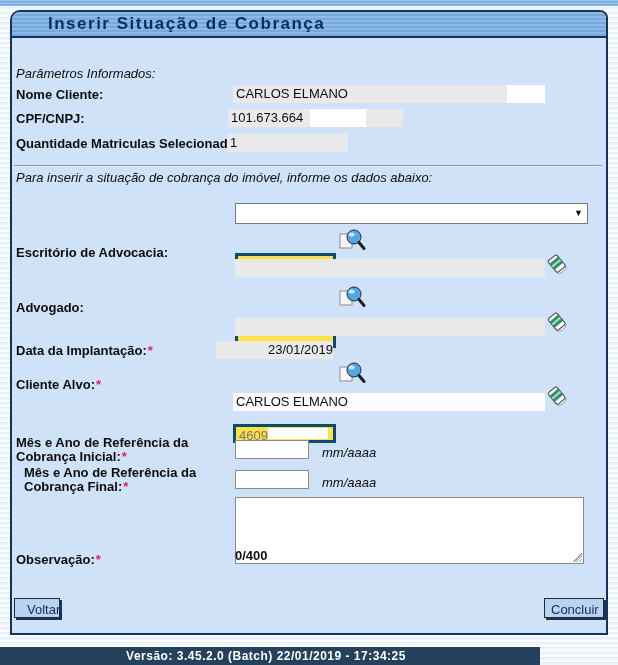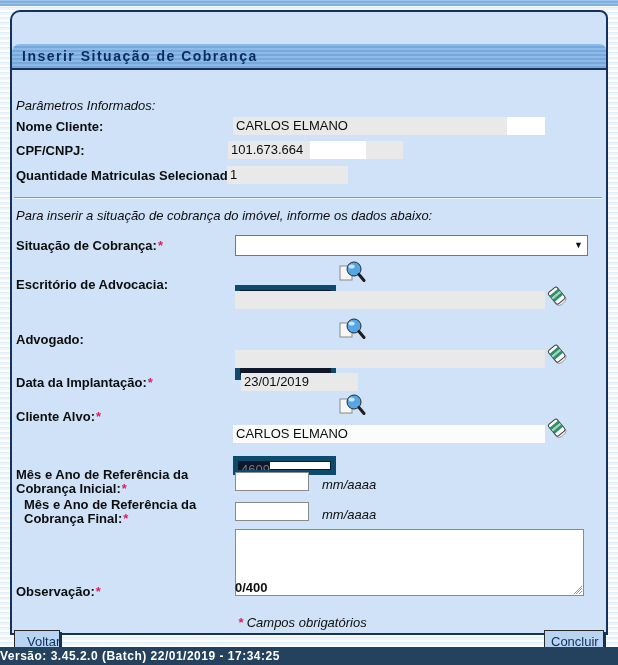--- a/index.html
+++ b/index.html
@@ -14,35 +14,35 @@
   }
   .panel{
     position:absolute;left:10px;top:10px;width:594px;height:621px;
     border:2px solid #16325c;border-radius:10px 8px 0 0;
     background:#cfe2f7;
   }
   .titlebar{
     height:24px;line-height:24px;
     background:repeating-linear-gradient(180deg,#8cbbe9 0px,#8cbbe9 2px,#78a8da 2px,#78a8da 4px);
     border-bottom:2px solid #16325c;border-radius:8px 6px 0 0;
-    padding-left:10px;font-size:14px;font-weight:bold;letter-spacing:1.5px;color:#0a2c5a;margin-top:32px;
+    padding-left:36px;font-size:17px;font-weight:bold;letter-spacing:1.5px;color:#0a2c5a;
   }
   .panel-body{position:relative;width:100%;height:595px;}
   .abs{position:absolute;}
   .lbl{font-size:13px;font-weight:bold;color:#0d0d0d;line-height:14px;}
   .txt{font-size:13px;color:#0d0d0d;font-style:italic;}
   .req{color:#dc2060;font-weight:bold;margin-left:1px;}
   .ro-field{
     background:#e9e9e9;font-size:13px;color:#0d0d0d;
     padding:1px 0 0 3px;height:17px;overflow:hidden;white-space:nowrap;
   }
   .ro-white{background:#fcfcfc;}
   .patch{position:absolute;top:0;bottom:0;background:#ffffff;}
   .dis-input{
-    background:#0f172a;border:5px solid #0c4a6e;height:19px;
+    background:#fde047;border:3px solid #0c4a6e;height:19px;
     font-size:13px;color:#777;padding:1px 0 0 3px;box-sizing:border-box;overflow:hidden;white-space:nowrap;position:relative;
   }
   .sel{
     background:#ffffff;border:1px solid #777;height:19px;box-sizing:content-box;position:relative;
   }
   .sel-arrow{position:absolute;right:4px;top:4px;font-size:9px;color:#111;line-height:11px;}
   .inp{
     background:#ffffff;border:1px solid #8a8a8a;height:19px;width:74px;
     font-size:13px;padding:0 2px;box-sizing:border-box;font-family:"Liberation Sans",sans-serif;
   }
@@ -55,23 +55,23 @@
     background:linear-gradient(135deg,transparent 0 50%,#999 50% 56%,transparent 56% 66%,#999 66% 72%,transparent 72% 82%,#999 82% 88%,transparent 88%);
   }
   .divider{border-top:1px solid #8b97a6;border-bottom:1px solid #eaf4fd;height:0;}
   .btn{
     background:#b9d4f1;border:1px solid #2a2a2a;box-shadow:2px 2px 0 #16325c;
     font-size:13px;color:#0b2d5a;text-align:center;line-height:19px;height:20px;
     font-family:"Liberation Sans",sans-serif;cursor:pointer;box-sizing:border-box;
   }
   .icon-btn{cursor:pointer;}
   .footer{
-    position:absolute;left:0;top:647px;width:618px;height:18px;
+    position:absolute;left:0;top:647px;width:540px;height:18px;
     background:#24415d;color:#ffffff;font-size:12px;font-weight:bold;letter-spacing:0.5px;
-    text-align:left;line-height:18px;padding-right:8px;box-sizing:border-box;
+    text-align:center;line-height:18px;padding-right:8px;box-sizing:border-box;
   }
   .counter{font-size:13px;font-weight:bold;color:#111;}
 </style>
 </head>
 <body>
 
 <div class="top-strip"></div>
 
 <div class="panel">
   <div class="titlebar">Inserir Situação de Cobrança</div>
@@ -90,25 +90,22 @@
     <div class="abs ro-field" style="left:216px;top:71px;width:172px;">
       <span>101.673.664</span>
       <span class="patch" style="left:82px;width:56px;"></span>
     </div>
 
     <div class="abs lbl" style="left:4px;top:99px;">Quantidade Matriculas Selecionadas:</div>
     <div class="abs ro-field" style="left:215px;top:96px;width:118px;">1</div>
 
     <div class="abs divider" style="left:2px;top:127px;width:588px;"></div>
 
-    <div class="abs txt" style="left:4px;top:138px;">Para inserir a situação de cobrança do imóvel, informe os dados abaixo:</div>
-
-    <div class="abs lbl" style="left:4px;top:169px;">
-      <span>Situação de Cobrança:</span><span class="req">*</span>
-    </div>
+    <div class="abs txt" style="left:4px;top:132px;">Para inserir a situação de cobrança do imóvel, informe os dados abaixo:</div>
+
     <div class="abs sel" style="left:223px;top:165px;width:351px;">
       <span></span>
       <span class="sel-arrow">▼</span>
     </div>
 
     <div class="abs dis-input" style="left:223px;top:194px;width:101px;"></div>
     <span class="abs icon-btn" style="left:326px;top:189px;">
       <svg width="28" height="28" viewBox="0 0 28 28">
         <rect x="2" y="7" width="12" height="14" fill="#f6f6f6" stroke="#8a8a8a" stroke-width="1"></rect>
         <circle cx="16" cy="10" r="7" fill="#54a6e6" stroke="#2b2b2b" stroke-width="1"></circle>
@@ -149,21 +146,21 @@
           <rect x="6.6" y="7" width="10.8" height="3" fill="#2f8f68"></rect>
           <rect x="6.6" y="10" width="10.8" height="2" fill="#9fd4bd"></rect>
           <rect x="6.6" y="12" width="10.8" height="3" fill="#2f8f68"></rect>
         </g>
       </svg>
     </span>
 
     <div class="abs lbl" style="left:4px;top:306px;">
       <span>Data da Implantação:</span><span class="req">*</span>
     </div>
-    <div class="abs ro-field" style="left:229px;top:303px;width:114px;">23/01/2019</div>
+    <div class="abs ro-field" style="left:204px;top:303px;width:114px;text-align:right;">23/01/2019</div>
 
     <div class="abs dis-input" style="left:221px;top:327px;width:103px;">
       <span>4609</span>
       <span class="patch" style="left:32px;width:60px;top:1px;bottom:1px;"></span>
     </div>
     <span class="abs icon-btn" style="left:326px;top:322px;">
       <svg width="28" height="28" viewBox="0 0 28 28">
         <rect x="2" y="7" width="12" height="14" fill="#f6f6f6" stroke="#8a8a8a" stroke-width="1"></rect>
         <circle cx="16" cy="10" r="7" fill="#54a6e6" stroke="#2b2b2b" stroke-width="1"></circle>
         <ellipse cx="13.6" cy="7.6" rx="3" ry="2" fill="#cfe8fb" opacity="0.95"></ellipse>
@@ -198,23 +195,20 @@
     </div>
     <input class="abs inp" style="left: 223px; top: 432px;">
     <div class="abs txt" style="left:310px;top:437px;">mm/aaaa</div>
 
     <div class="abs lbl" style="left:4px;top:515px;">
       <span>Observação:</span><span class="req">*</span>
     </div>
     <textarea class="abs txtarea" style="left: 223px; top: 459px; width: 349px; height: 67px;"></textarea>
     <div class="grip" style="left:561px;top:515px;"></div>
     <div class="abs counter" style="left:223px;top:510px;">0/400</div>
-    <div class="abs txt" style="left:225px;top:545px;">
-      <span class="req">*</span> <span>Campos obrigatórios</span>
-    </div>
 
     <button class="abs btn" style="left:2px;top:560px;width:46px;padding-left:12px;">Voltar</button>
     <button class="abs btn" style="left:532px;top:560px;width:60px;">Concluir</button>
 
   </div>
 </div>
 
 <div class="footer">Versão: 3.45.2.0 (Batch) 22/01/2019 - 17:34:25</div>
 
 </body></html>

